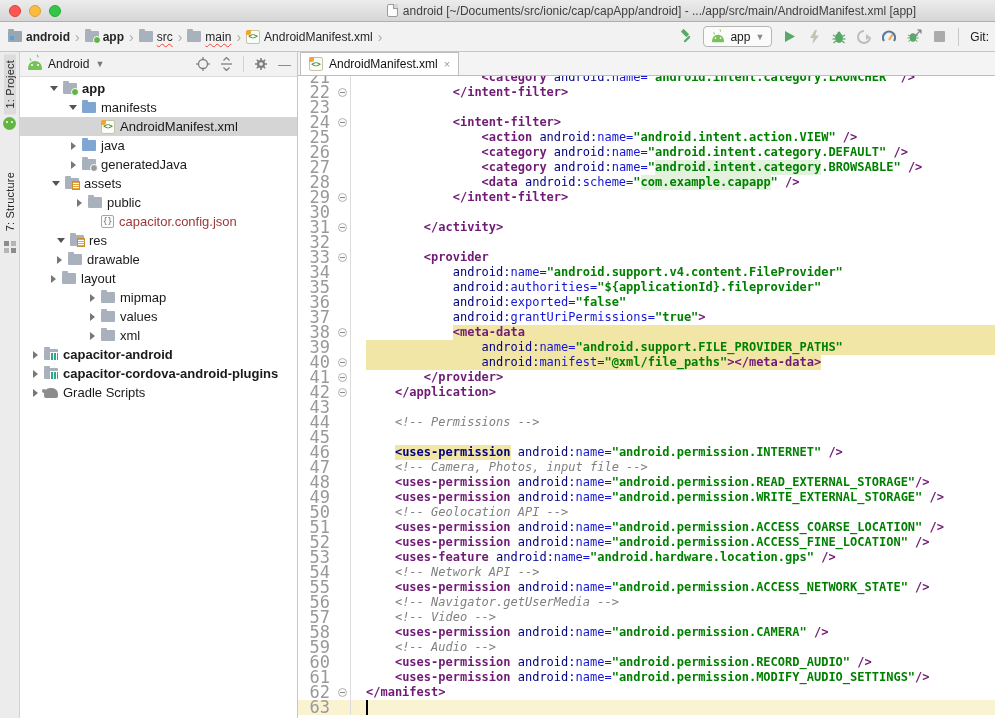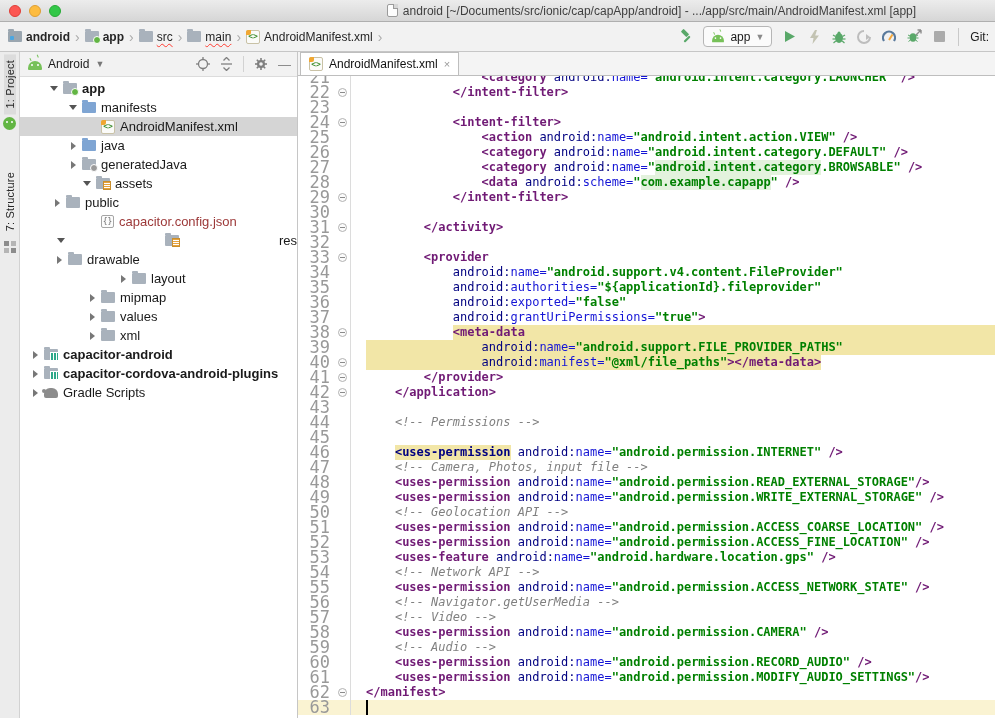--- a/index.html
+++ b/index.html
@@ -336,54 +336,54 @@
           <span class="tico ticon-folder f-blue"></span>
           <span>java</span>
         </div>
         <div class="trow" style="padding-left: 46px;">
           <span class="arrow">
             <span class="tri-r"></span>
           </span>
           <span class="tico ticon-folder f-grey badge-gear"></span>
           <span>generatedJava</span>
         </div>
-        <div class="trow" style="padding-left: 60px;">
+        <div class="trow" style="padding-left: 29px;">
           <span class="arrow">
             <span class="tri-d"></span>
           </span>
           <span class="tico ticon-folder f-grey badge-lines"></span>
           <span>assets</span>
         </div>
-        <div class="trow" style="padding-left: 30px;">
+        <div class="trow" style="padding-left: 52px;">
           <span class="arrow">
             <span class="tri-r"></span>
           </span>
           <span class="tico ticon-folder f-grey"></span>
           <span>public</span>
         </div>
         <div class="trow" style="padding-left: 65px;">
           <span class="arrow"></span>
           <span class="tico json-ic">{}</span>
           <span class=" red-label">capacitor.config.json</span>
         </div>
-        <div class="trow" style="padding-left: 34px; justify-content: space-between;">
+        <div class="trow" style="padding-left: 34px;">
           <span class="arrow">
             <span class="tri-d"></span>
           </span>
           <span class="tico ticon-folder f-grey badge-lines"></span>
           <span>res</span>
         </div>
         <div class="trow" style="padding-left: 32px; align-items: center;">
           <span class="arrow">
             <span class="tri-r"></span>
           </span>
           <span class="tico ticon-folder f-grey"></span>
           <span>drawable</span>
         </div>
-        <div class="trow" style="padding-left: 96px;">
+        <div class="trow" style="padding-left: 26px;">
           <span class="arrow">
             <span class="tri-r"></span>
           </span>
           <span class="tico ticon-folder f-grey"></span>
           <span>layout</span>
         </div>
         <div class="trow" style="padding-left: 65px;">
           <span class="arrow">
             <span class="tri-r"></span>
           </span>

